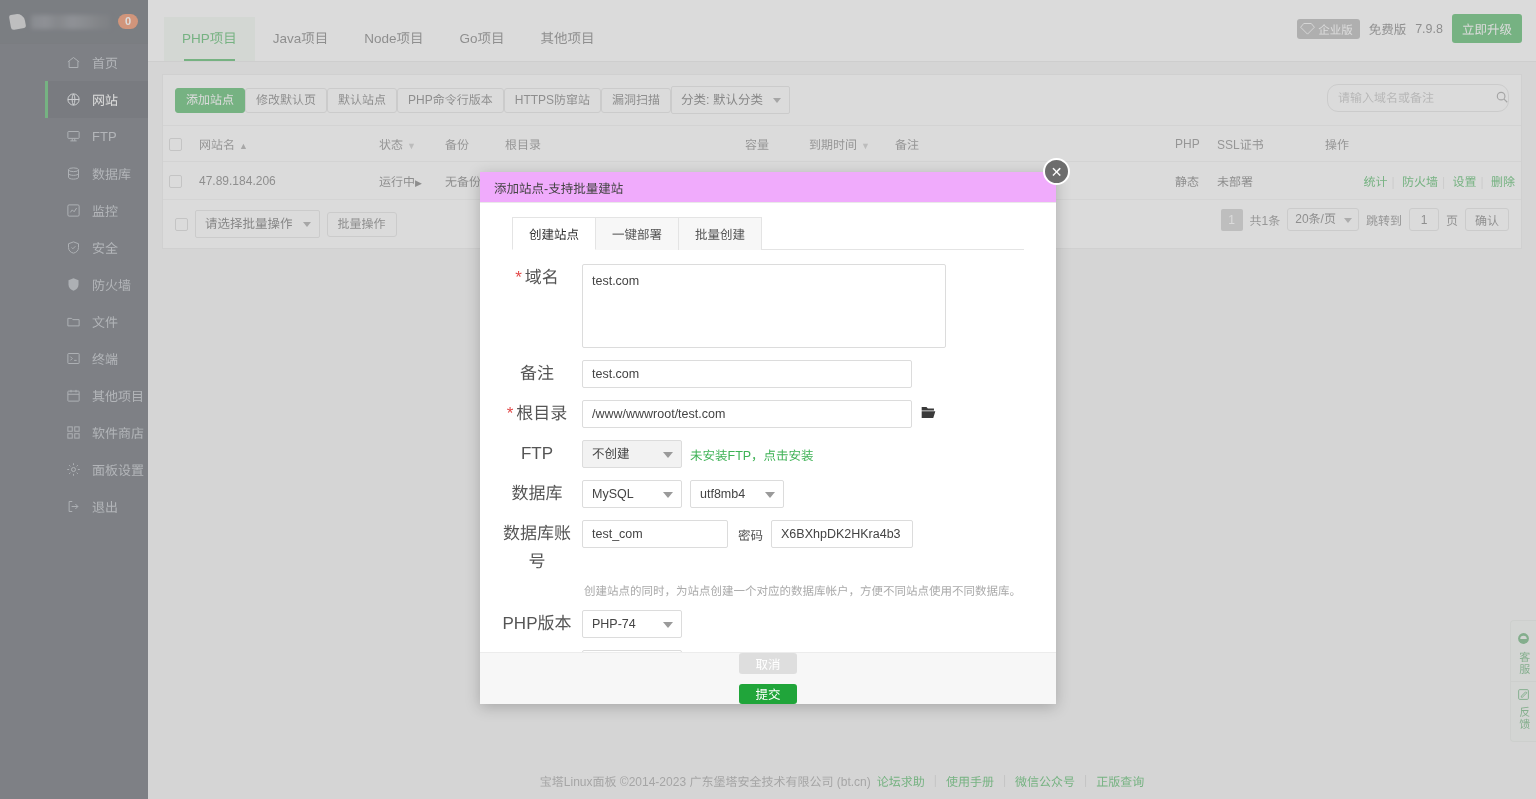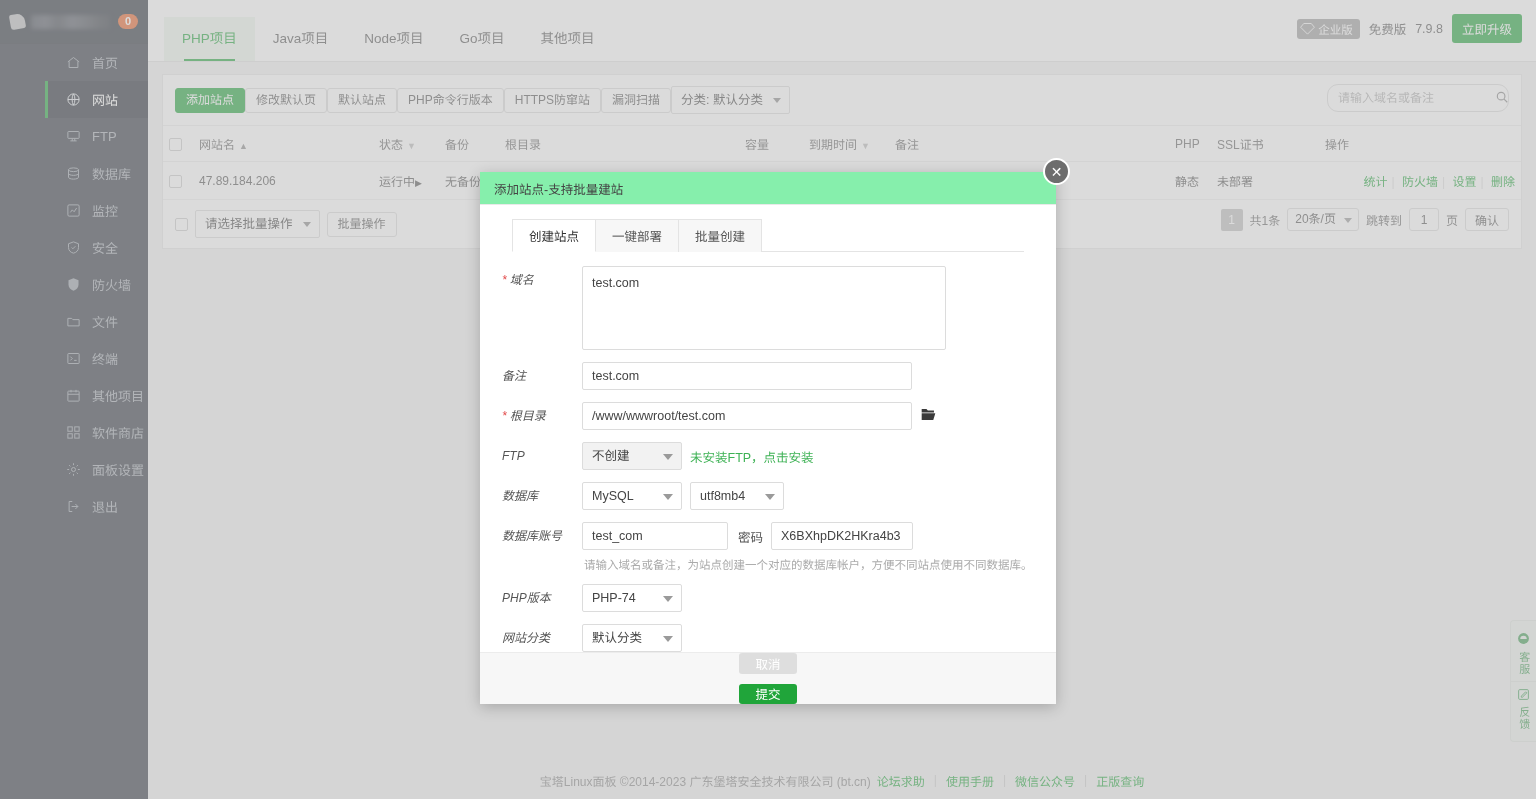--- a/index.html
+++ b/index.html
@@ -257,21 +257,21 @@
   }
   .modal {
     position: absolute; left: 480px; top: 172px;
     width: 576px; height: 532px;
     background: #fff;
     box-shadow: 0 3px 14px rgba(0,0,0,.22);
     z-index: 60;
     display: flex; flex-direction: column;
   }
   .modal-head {
-    height: 34px; background: #86efac;
+    height: 34px; background: #f0abfc;
     border-bottom: 1px solid #e9e9e9;
     display: flex; align-items: center;
     padding: 0 14px;
     font-size: 12.5px; color: #444;
   }
   .modal-close {
     position: absolute; right: -14px; top: -14px;
     width: 27px; height: 27px; border-radius: 50%;
     background: #6d6d6d; color: #fff;
     display: flex; align-items: center; justify-content: center;
@@ -287,22 +287,22 @@
     background: #f7f7f7; cursor: pointer;
     margin-bottom: -1px;
   }
   .mtab + .mtab { border-left: none; }
   .mtab.active { background: #fff; color: #333; border-bottom: 1px solid #fff; }
 
   .form { padding: 14px 0 0 0; }
   .frow { display: flex; align-items: flex-start; margin-bottom: 12px; }
   .flabel {
     width: 80px; flex: 0 0 80px;
-    text-align: left; padding-right: 10px;
-    font-size: 12px; color: #555; line-height: 28px; font-style: italic;
+    text-align: center; padding-right: 10px;
+    font-size: 17px; color: #555; line-height: 28px;
   }
   .flabel .req { color: #e24a4a; margin-right: 3px; }
   .fctrl { flex: 1 1 auto; display: flex; align-items: center; gap: 8px; }
   textarea.domains {
     width: 364px; height: 84px;
     border: 1px solid #dcdcdc; border-radius: 2px;
     padding: 7px 9px; font-size: 12.5px; color: #444;
     resize: none; outline: none; font-family: inherit; line-height: 1.5;
   }
   input.txt {
@@ -697,21 +697,21 @@
 
         <div class="frow">
           <div class="flabel">数据库账号</div>
           <div class="fctrl">
             <input class="txt" style="width: 146px;" type="text" value="test_com">
             <span class="sublabel">密码</span>
             <input class="txt" style="width: 142px;" type="text" value="X6BXhpDK2HKra4b3">
           </div>
         </div>
 
-        <div class="form-note">请输入域名或备注，为站点创建一个对应的数据库帐户，方便不同站点使用不同数据库。</div>
+        <div class="form-note">创建站点的同时，为站点创建一个对应的数据库帐户，方便不同站点使用不同数据库。</div>
 
         <div class="frow">
           <div class="flabel">PHP版本</div>
           <div class="fctrl">
             <span class="sel w100">
               <span>PHP-74</span>
               <span class="tri"></span>
             </span>
           </div>
         </div>

